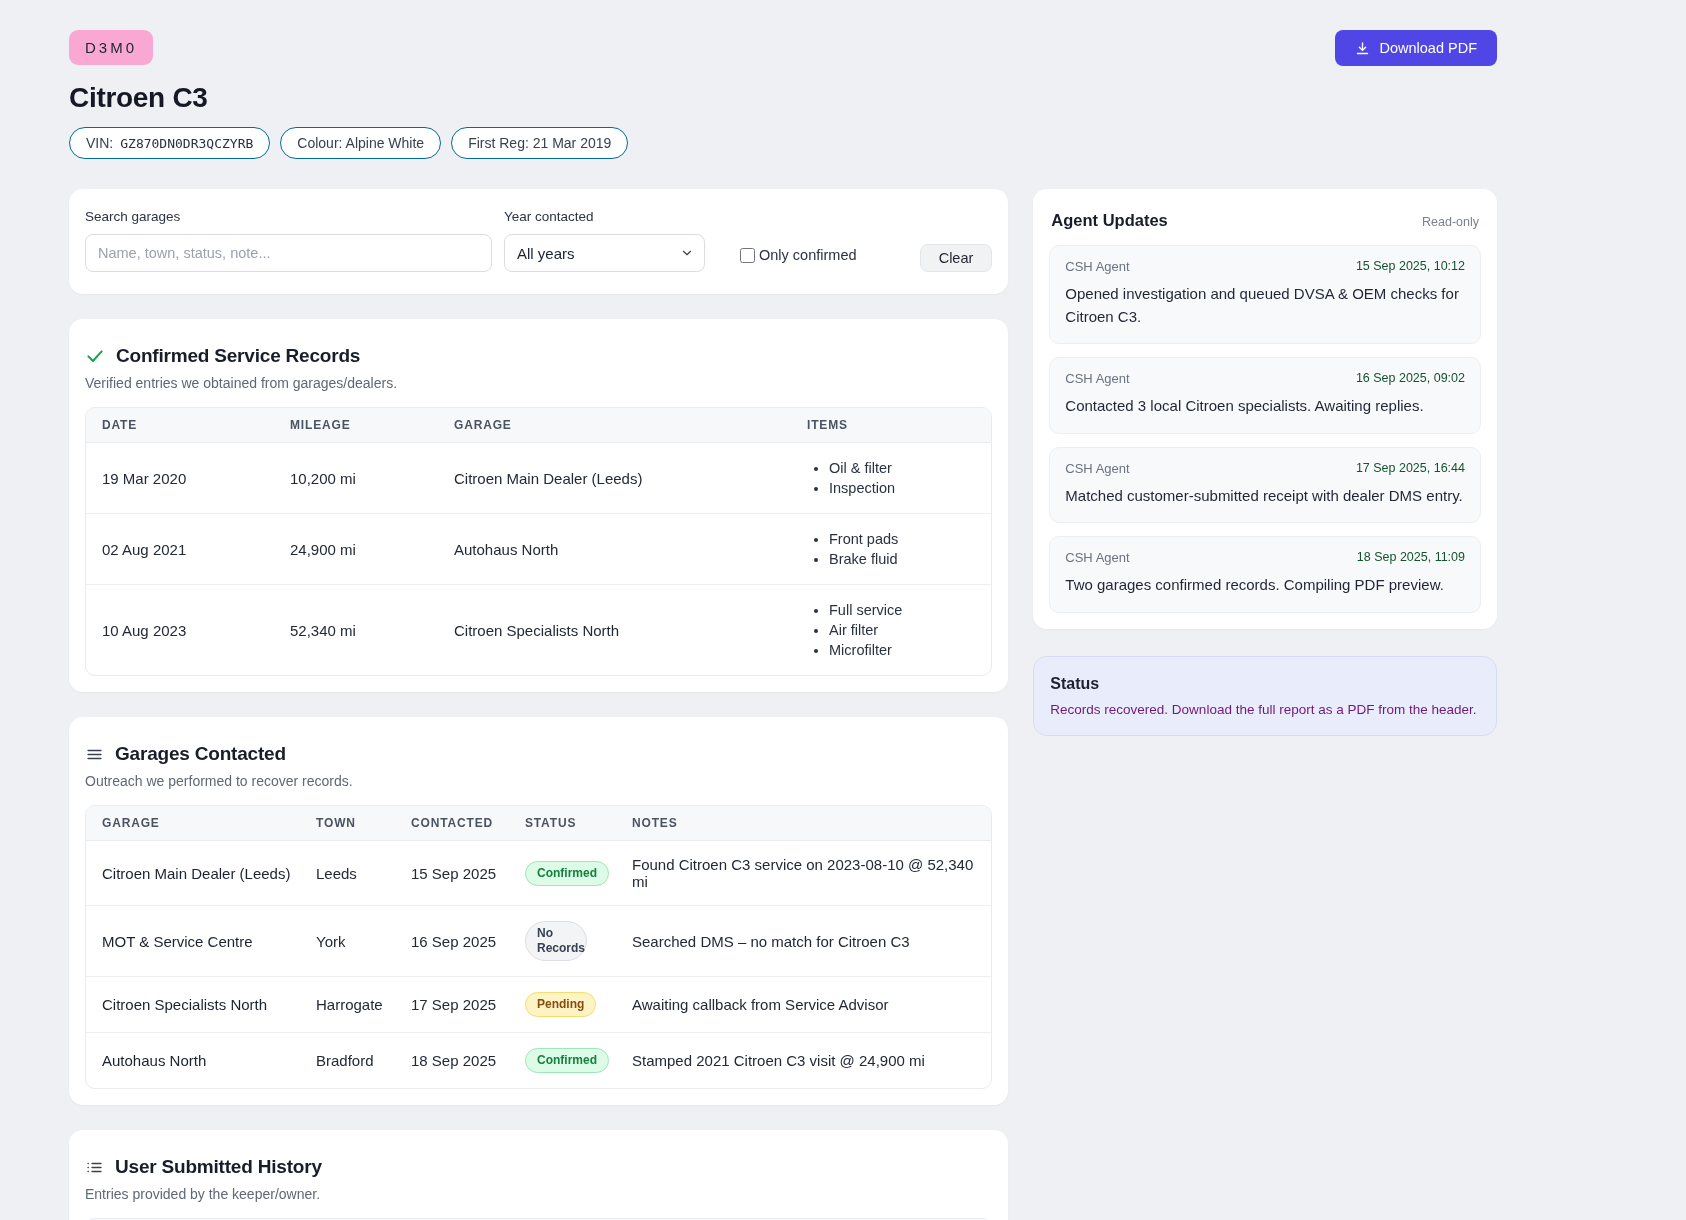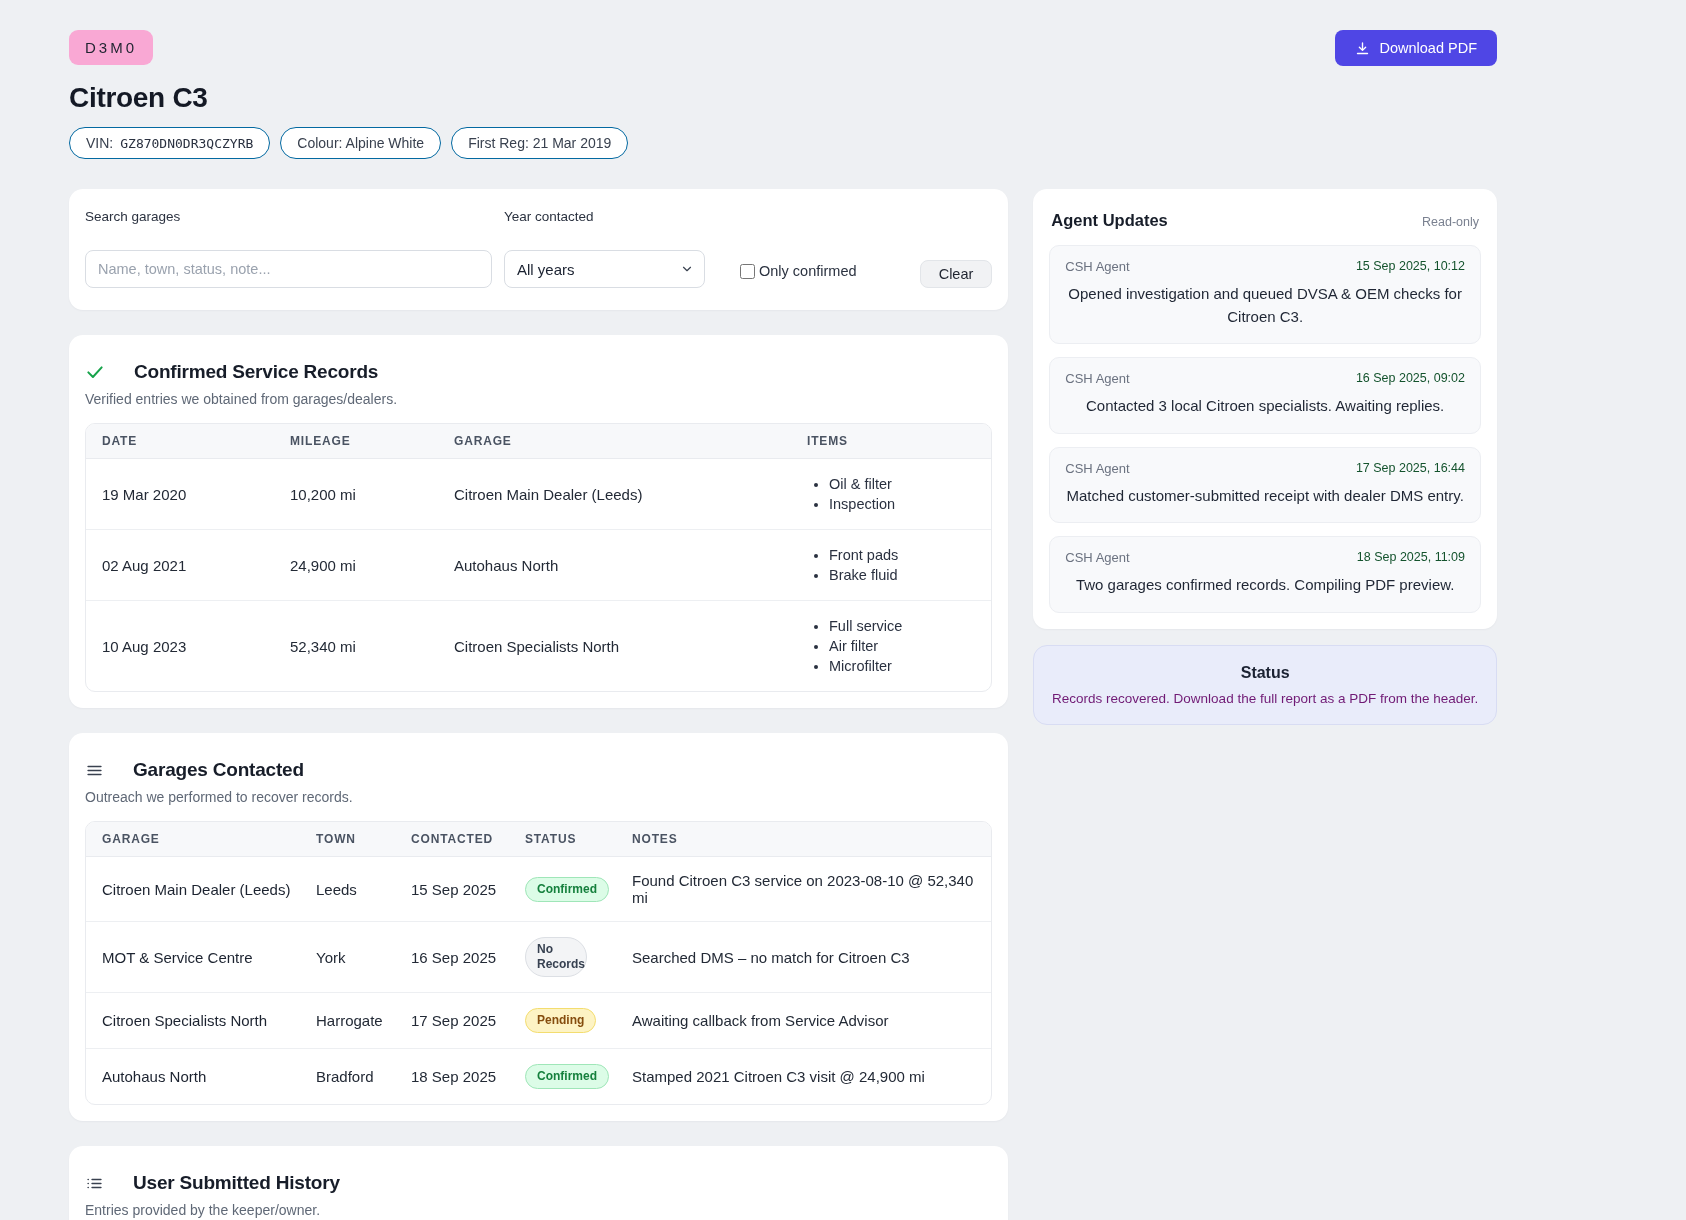--- a/index.html
+++ b/index.html
@@ -29,29 +29,29 @@
   .chip-row { display:flex; gap:10px; margin-top:13px; }
   .chip {
     background:#fff; border:1px solid #0369a1; border-radius:999px;
     padding:7px 16px; font-size:14px; color:#39414f; display:flex; gap:7px; align-items:center;
   }
   .chip .mono { font-family:"DejaVu Sans Mono", monospace; font-size:13px; color:#2a3140; }
 
   
   .columns { display:flex; gap:25px; margin-top:30px; align-items:flex-start; }
   .col-main { width:944px; display:flex; flex-direction:column; gap:25px; }
-  .col-side { width:466px; display:flex; flex-direction:column; gap:16px;text-align:center; }
+  .col-side { width:466px; display:flex; flex-direction:column; gap:27px; }
   .card {
     background:#fff; border-radius:14px; padding:16px;
     box-shadow:0 1px 2px rgba(16,24,40,0.04);
   }
 
   
   .filter-row { display:flex; align-items:flex-end; gap:12px; padding:4px 0 6px 0; }
-  .field label { display:block; font-size:13.5px; color:#2b3240; margin-bottom:26px; }
+  .field label { display:block; font-size:13.5px; color:#2b3240; margin-bottom:10px; }
   .text-input {
     width:407px; height:38px; border:1px solid #d9dde3; border-radius:8px;
     padding:0 12px; font-size:14.5px; color:#1f2430; font-family:inherit; background:#fff;
   }
   .text-input::placeholder { color:#9aa2ae; }
   .select-wrap { position:relative; width:201px; }
   .select-wrap select {
     width:100%; height:38px; border:1px solid #d9dde3; border-radius:8px;
     padding:0 30px 0 12px; font-size:15px; color:#1a2130; background:#fff;
     appearance:none; -webkit-appearance:none; font-family:inherit;
@@ -60,21 +60,21 @@
   .check-group { display:flex; align-items:center; gap:4px; margin:0 0 9px 23px; }
   .check-group input { width:15px; height:15px; accent-color:#4f46e5; }
   .check-group span { font-size:14.5px; color:#2b3240; }
   .btn-clear {
     margin-left:auto; margin-bottom:0; height:28px; padding:0 18px;
     background:#f1f2f4; border:1px solid #e2e5e9; border-radius:8px;
     font-size:14.5px; color:#1f2430; cursor:pointer; font-family:inherit;
   }
 
   
-  .sec-head { display:flex; align-items:center; gap:29px; padding:10px 0 0 0; }
+  .sec-head { display:flex; align-items:center; gap:11px; padding:10px 0 0 0; }
   .sec-head h2 { font-size:19px; font-weight:700; color:#171d29; letter-spacing:-0.2px; }
   .sec-sub { font-size:14px; color:#5f6876; margin:8px 0 16px 0; }
 
   
   table { width:100%; border-collapse:separate; border-spacing:0; border:1px solid #e9ebef; border-radius:10px; overflow:hidden; }
   thead th {
     background:#f7f8fa; text-align:left; font-size:12px; font-weight:600;
     color:#4a5362; letter-spacing:0.07em; text-transform:uppercase;
     padding:10px 16px 10px 0; border-bottom:1px solid #e9ebef;
   }

